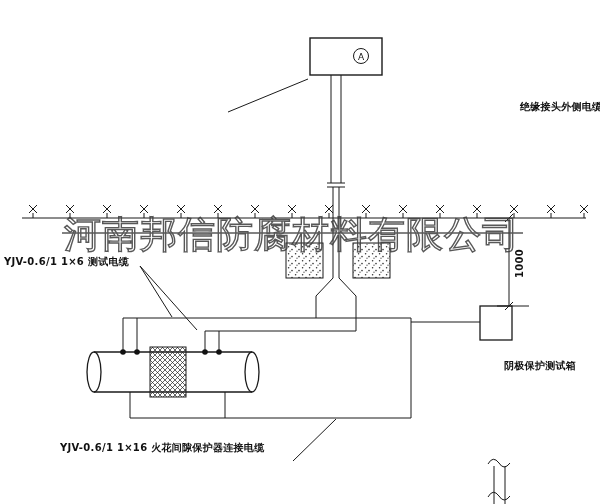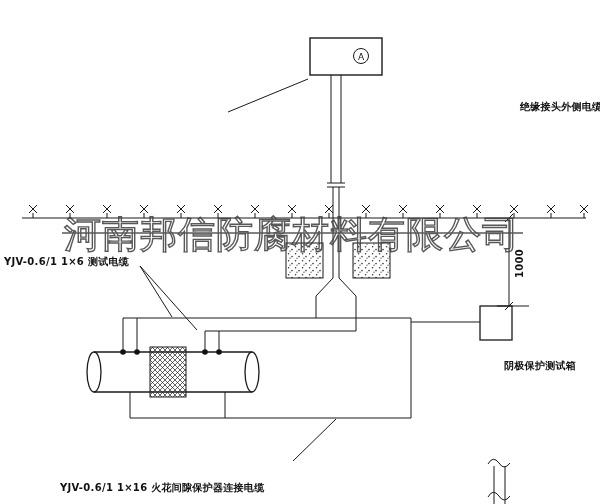--- a/index.html
+++ b/index.html
@@ -10,21 +10,21 @@
   #stage svg{position:absolute;left:0;top:0;}
   .lbl{
     position:absolute;font:600 10px "DejaVu Sans",sans-serif;color:#111;
     white-space:nowrap;letter-spacing:0.3px;
   }
   #lbl-test-box{left:110px;top:105px;}
   #lbl-outer-cable{left:520px;top:100px;}
   #lbl-test-cable{left:4px;top:255px;}
   #lbl-dim{left:514px;top:278px;transform:rotate(-90deg);transform-origin:0 0;font-weight:600;}
   #lbl-spark{left:504px;top:359px;}
-  #lbl-spark-cable{left:60px;top:441px;margin-top:40px;}
+  #lbl-spark-cable{left:60px;top:441px;}
 </style>
 </head>
 <body>
 
 <div id="stage">
 
   <svg width="600" height="504" viewBox="0 0 600 504">
     <defs>
       <g id="gmark" stroke="#1a1a1a" stroke-width="1">
         <line x1="-4" y1="-13" x2="4" y2="-5"></line>

